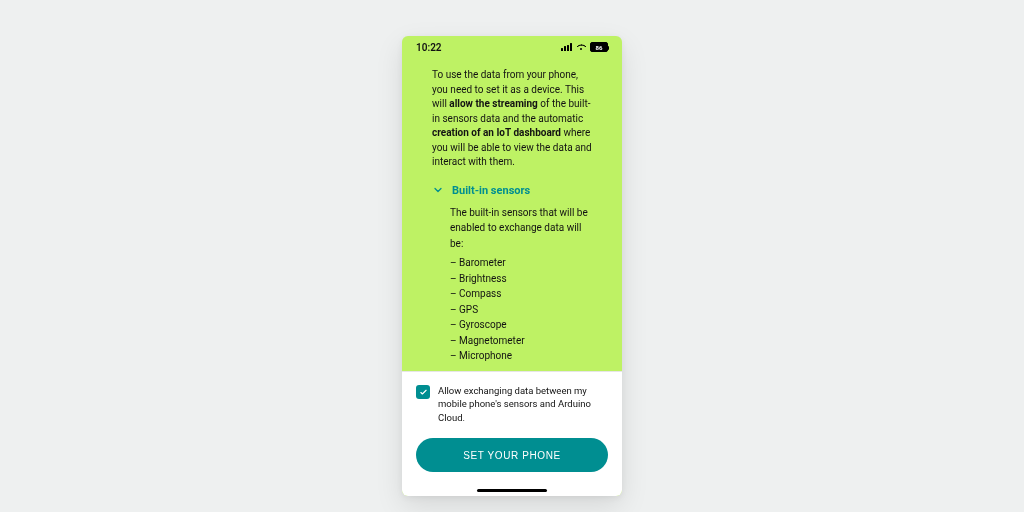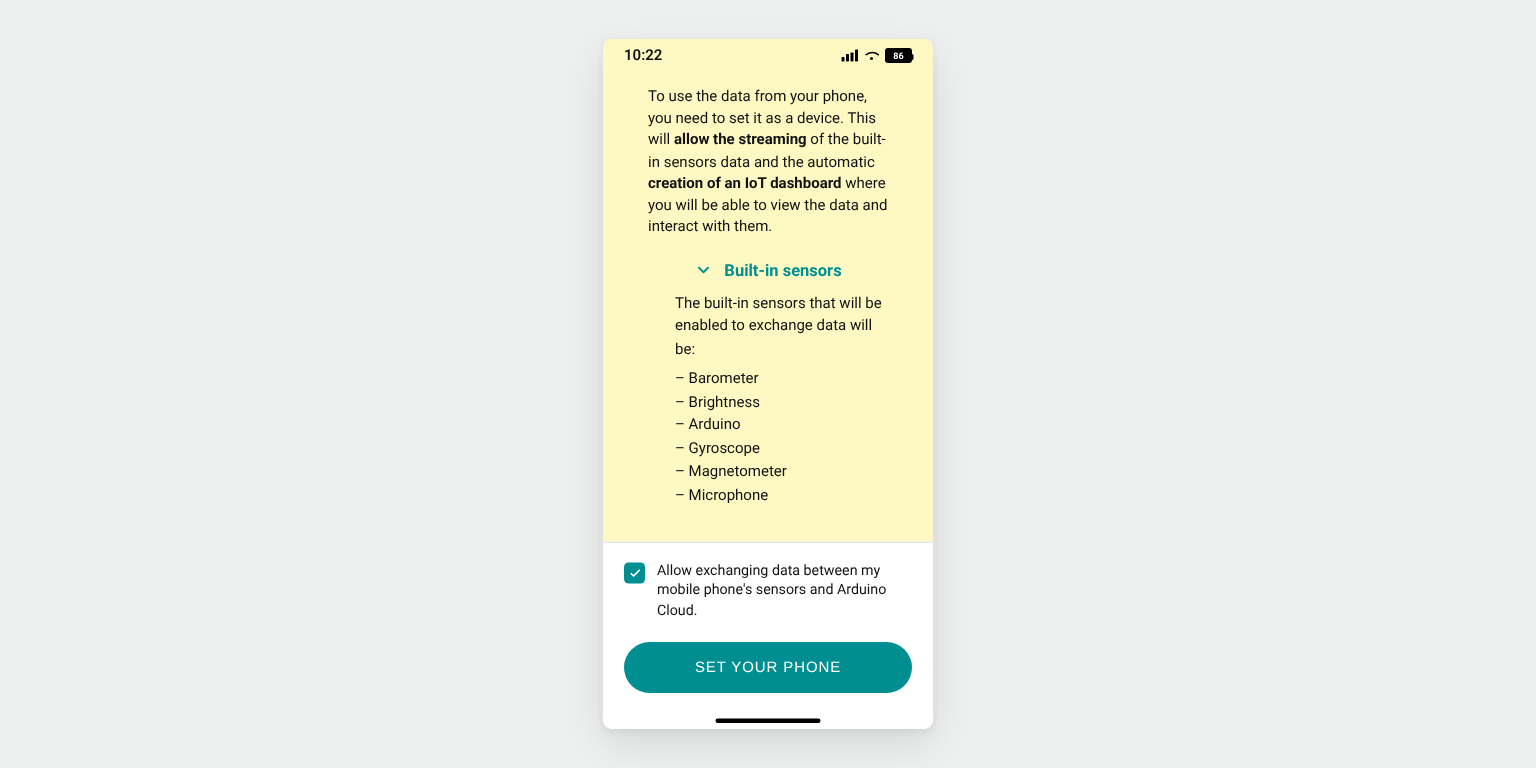--- a/index.html
+++ b/index.html
@@ -16,22 +16,22 @@
     width:1024px;height:512px;
     background:var(--page-bg);
     display:flex;align-items:flex-start;justify-content:center;
     font-family:-apple-system,BlinkMacSystemFont,"Segoe UI",Roboto,Helvetica,Arial,sans-serif;
     color:var(--text);
     overflow:hidden;
   }
   .phone{
     width:220px;
     height:460px;
-    margin-top:26px;
-    background:#fef9c3;
+    margin-top:36px;
+    background:#bef264;
     border-radius:6px;
     box-shadow:0 10px 28px rgba(0,0,0,0.10),0 2px 6px rgba(0,0,0,0.06);
     position:relative;
     overflow:hidden;
     display:flex;flex-direction:column;
   }
   
   .statusbar{
     height:22px;
     display:flex;align-items:center;justify-content:space-between;
@@ -74,21 +74,20 @@
   }
   .intro{
     font-size:10px;line-height:1.45;
     max-width:100%;
   }
   .intro b{font-weight:700;}
   .section-hdr{
     display:flex;align-items:center;gap:8px;
     margin-top:14px;margin-bottom:8px;
     cursor:pointer;
-    justify-content:center;
   }
   .chev{width:12px;height:12px;color:var(--teal);}
   .sec-title{font-size:11px;font-weight:700;color:var(--teal);}
   .sec-body{
     padding-left:18px;
     font-size:10px;line-height:1.55;
   }
   .sensor-list{margin:4px 0 0;padding:0;list-style:none;}
   .sensor-list li::before{content:"– ";}
   
@@ -147,21 +146,22 @@
       <svg class="chev" viewBox="0 0 24 24">
           <path d="M6 9l6 6 6-6" fill="none" stroke="currentColor" stroke-width="2.6" stroke-linecap="round" stroke-linejoin="round"></path>
         </svg>
       <span class="sec-title">Built-in sensors</span>
     </div>
     <div class="sec-body">
       <div>The built-in sensors that will be enabled to exchange data will be:</div>
       <ul class="sensor-list">
         <li>Barometer</li>
         <li>Brightness</li>
-        <li>Arduino</li>
+        <li>Compass</li>
+        <li>GPS</li>
         <li>Gyroscope</li>
         <li>Magnetometer</li>
         <li>Microphone</li>
       </ul>
     </div>
   </div>
 
   <div class="footer">
     <div class="consent">
       <span class="chk">

